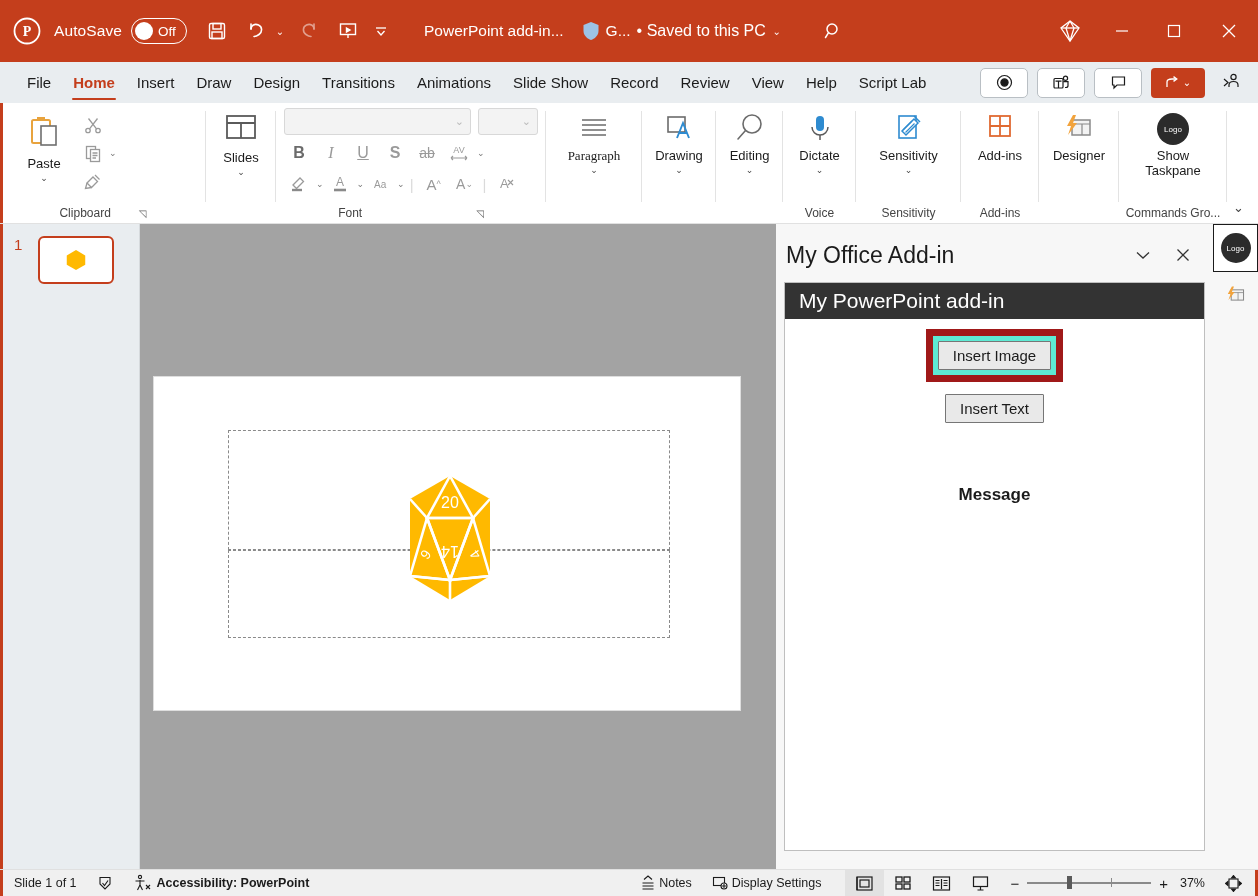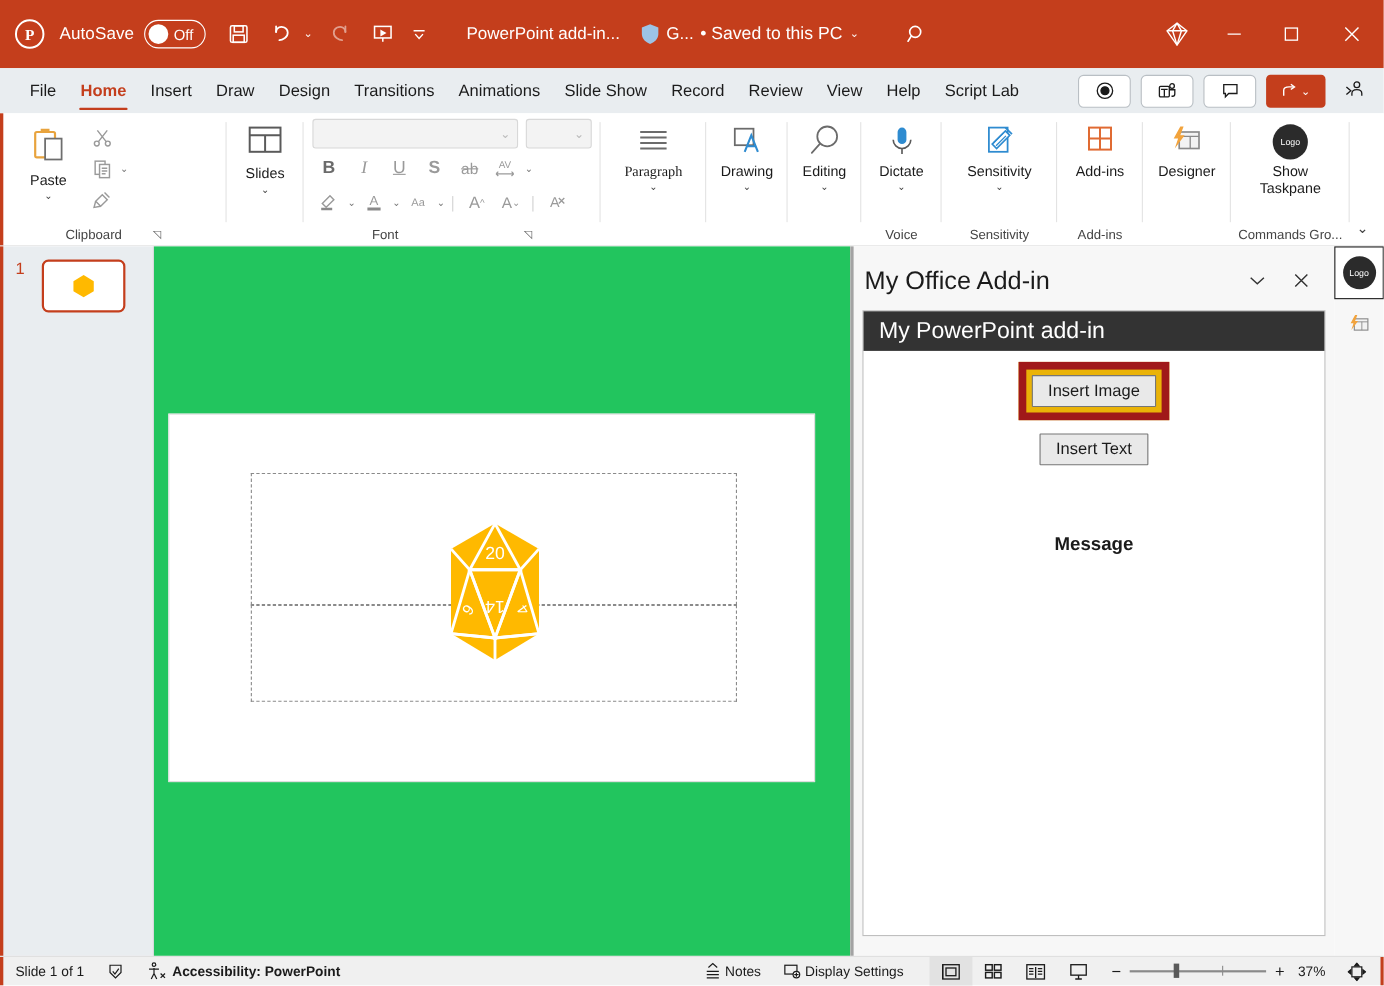--- a/index.html
+++ b/index.html
@@ -119,21 +119,21 @@
   .thumbpane::before { content:""; position:absolute; left:0; top:0; bottom:0; width:3px; background:#C43E1C; }
   .thumbrow { display: flex; align-items: flex-start; padding: 12px 0 0 14px; }
   .thumbnum { font-size: 15px; color: #C43E1C; width: 18px; }
   .thumb {
     width: 76px; height: 48px; background: #fff; border: 2.5px solid #C43E1C;
     border-radius: 6px; display: flex; align-items: center; justify-content: center;
     margin-left: 6px;
   }
   .slidecanvas {
     position: absolute; left: 140px; top: 0; right: 485px; height: 645px;
-    background: #22c55e;
+    background: #a3a3a3;
   }
   .slide {
     position: absolute; left: 13px; top: 152px; width: 588px; height: 335px;
     background: #fff; border: 1px solid #DEDEDE;
   }
   .ph {
     position: absolute; border: 1.4px dashed #8A8A8A; box-sizing: border-box;
   }
   .ph-title { left: 74px; top: 53px; width: 442px; height: 120px; }
   .ph-sub   { left: 74px; top: 173px; width: 442px; height: 88px; }
@@ -153,21 +153,21 @@
   .tp-body {
     position: absolute; left: 8px; right: 8px; top: 58px; bottom: 18px;
     background: #fff; border: 1px solid #BFBFBF;
   }
   .addin-banner {
     height: 36px; background: #333333; color: #fff; font-size: 21px;
     display: flex; align-items: center; padding-left: 14px; font-weight: 300;
   }
   .addin-content { padding-top: 10px; text-align: center; }
   .hl-box {
-    display: inline-block; border: 7px solid #A01919; background: #eab308; padding: 5px;
+    display: inline-block; border: 7px solid #A01919; background: #5eead4; padding: 5px;
   }
   .xbtn {
     border: 1px solid #767676; background: #E9E9E9; font-size: 15px; color: #1b1b1b;
     padding: 5px 14px; font-family: "Liberation Sans", sans-serif; border-radius: 1px;
   }
   .msg { margin-top: 62px; font-size: 17px; font-weight: bold; color: #1b1b1b; }
 
   .tp-rail {
     position: absolute; right: 0; top: 0; width: 45px; height: 645px; background: #F7F7F7;
   }

